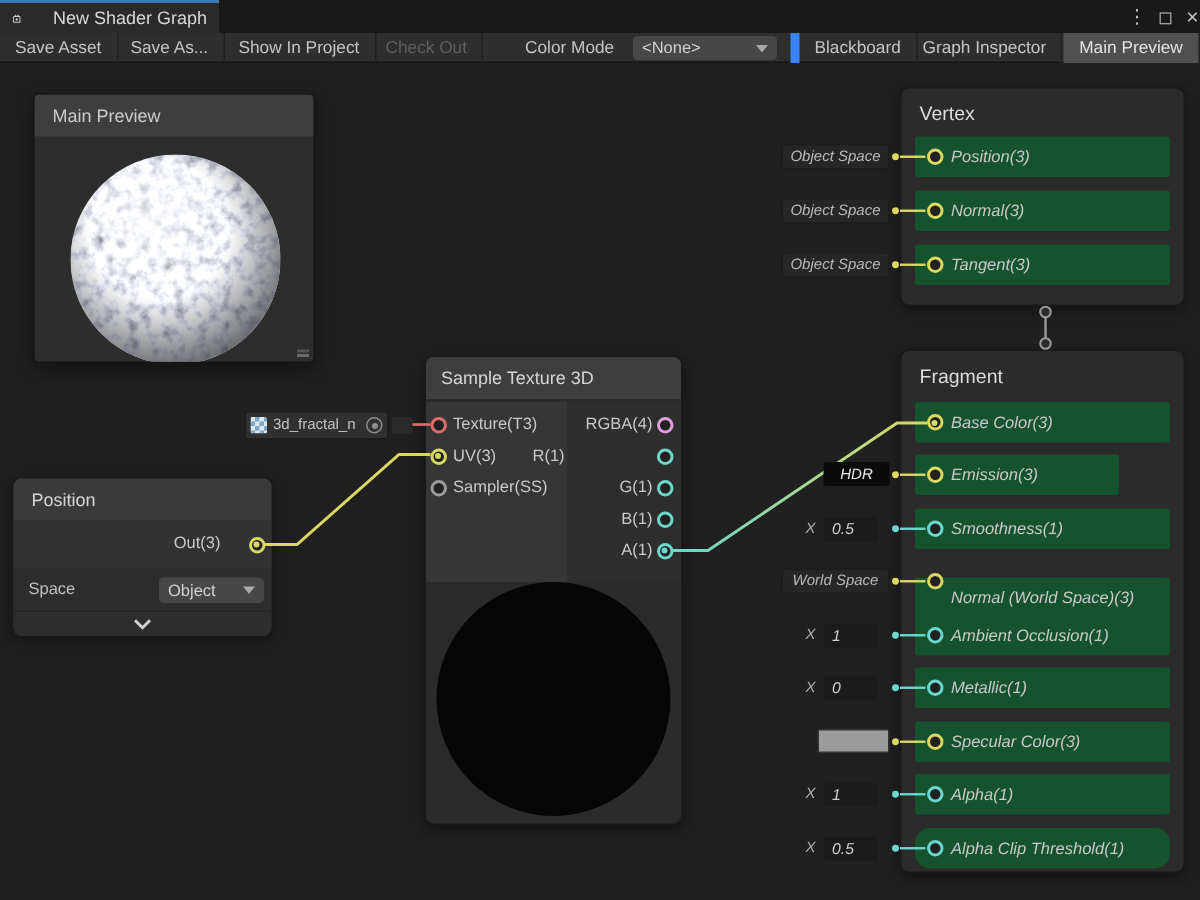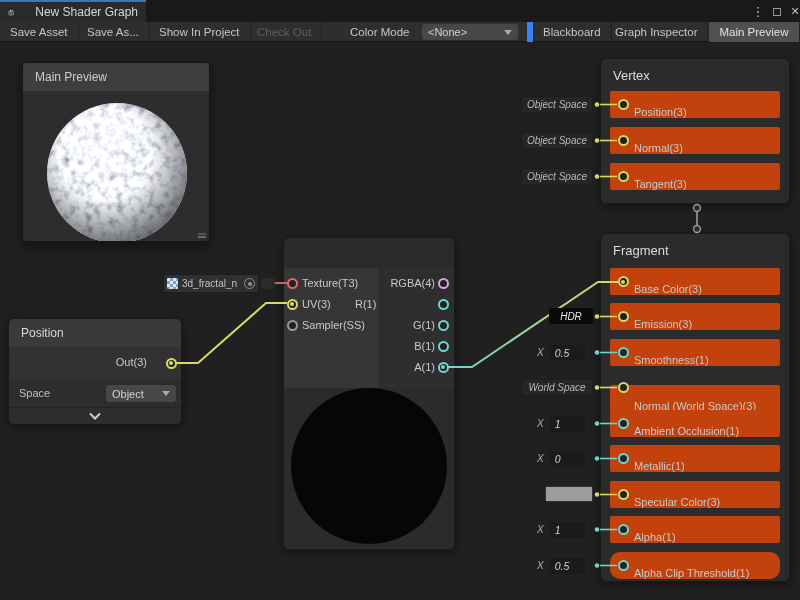--- a/index.html
+++ b/index.html
@@ -26,21 +26,21 @@
     justify-content:space-between; padding:0 6px; color:#d2d2d2; font-size:11px; }
   .dd-arrow { width:0; height:0; border-left:4px solid transparent; border-right:4px solid transparent; border-top:5px solid #aaaaaa; }
 
   
   #graphbg { position:absolute; left:0; top:42px; width:800px; height:558px; background:#202020; z-index:0; }
 
   
   .node { position:absolute; background:#2b2b2b; border:1px solid #1a1a1a; border-radius:6px;
     box-shadow:0 3px 10px rgba(0,0,0,0.45); z-index:1; }
   .node-title { position:absolute; left:12px; top:9px; font-size:13px; color:#dcdcdc; }
-  .hrow { position:absolute; height:27px; background:#c2410c; border-radius:2px; display:flex; align-items:flex-end; z-index:2; }
+  .hrow { position:absolute; height:27px; background:#14532d; border-radius:2px; display:flex; align-items:center; z-index:2;font-style:italic; }
   .rlabel { font-size:11px; color:#c9c9c9; margin-left:24px; white-space:nowrap; }
 
   
   .port { position:absolute; width:11px; height:11px; border-radius:50%; border:2px solid #888;
     background:#212121; z-index:7; }
   .port.filled::after { content:""; position:absolute; left:1.5px; top:1.5px; width:4px; height:4px;
     border-radius:50%; background:inherit; }
   .port.filled.y::after { background:#d8d862; }
   .port.filled.c::after { background:#6bd7cd; }
   .port.y { border-color:#d8d862; }
@@ -233,21 +233,21 @@
   <div class="wdg pill" style="left:521px; top:96px;  width:72px;">Object Space</div>
   <div class="wdg pill" style="left:521px; top:132px; width:72px;">Object Space</div>
   <div class="wdg pill" style="left:521px; top:168px; width:72px;">Object Space</div>
 
   <div class="node" style="left:600px; top:233px; width:190px; height:349px;">
     <div class="node-title">Fragment</div>
   </div>
   <div class="hrow" style="left:610px; top:268px; width:170px;">
     <span class="rlabel">Base Color(3)</span>
     </div>
-  <div class="hrow" style="left:610px; top:303px; width:170px;">
+  <div class="hrow" style="left:610px; top:303px; width:136px;">
     <span class="rlabel">Emission(3)</span>
     </div>
   <div class="hrow" style="left:610px; top:339px; width:170px;">
     <span class="rlabel">Smoothness(1)</span>
     </div>
   <div class="hrow" style="left:610px; top:374px; width:170px;margin-top:11px;">
     <span class="rlabel">Normal (World Space)(3)</span>
     </div>
   <div class="hrow" style="left:610px; top:410px; width:170px;">
     <span class="rlabel">Ambient Occlusion(1)</span>
@@ -285,20 +285,23 @@
   <div class="wdg xfield" style="left:537px; top:521px;">
     <span class="x">X</span>
     <span class="val">1</span>
     </div>
   <div class="wdg xfield" style="left:537px; top:557px;">
     <span class="x">X</span>
     <span class="val">0.5</span>
     </div>
 
   <div class="node" style="left:283px; top:237px; width:172px; height:313px; background:#2b2b2b;">
+    <div id="st-header">
+      <span class="t">Sample Texture 3D</span>
+    </div>
     <div id="st-incol"></div>
     <div id="st-outcol"></div>
   </div>
   <div class="st-lbl" style="left:302px; top:276px;">Texture(T3)</div>
   <div class="st-lbl" style="left:302px; top:297px;">UV(3)</div>
   <div class="st-lbl" style="left:302px; top:318px;">Sampler(SS)</div>
   <div class="st-lbl" style="left:355px; top:276px; width:80px; text-align:right;padding-left:12px;">RGBA(4)</div>
   <div class="st-lbl" style="left:355px; top:297px; width:80px; text-align:left;">R(1)</div>
   <div class="st-lbl" style="left:355px; top:318px; width:80px; text-align:right;">G(1)</div>
   <div class="st-lbl" style="left:355px; top:339px; width:80px; text-align:right;">B(1)</div>

